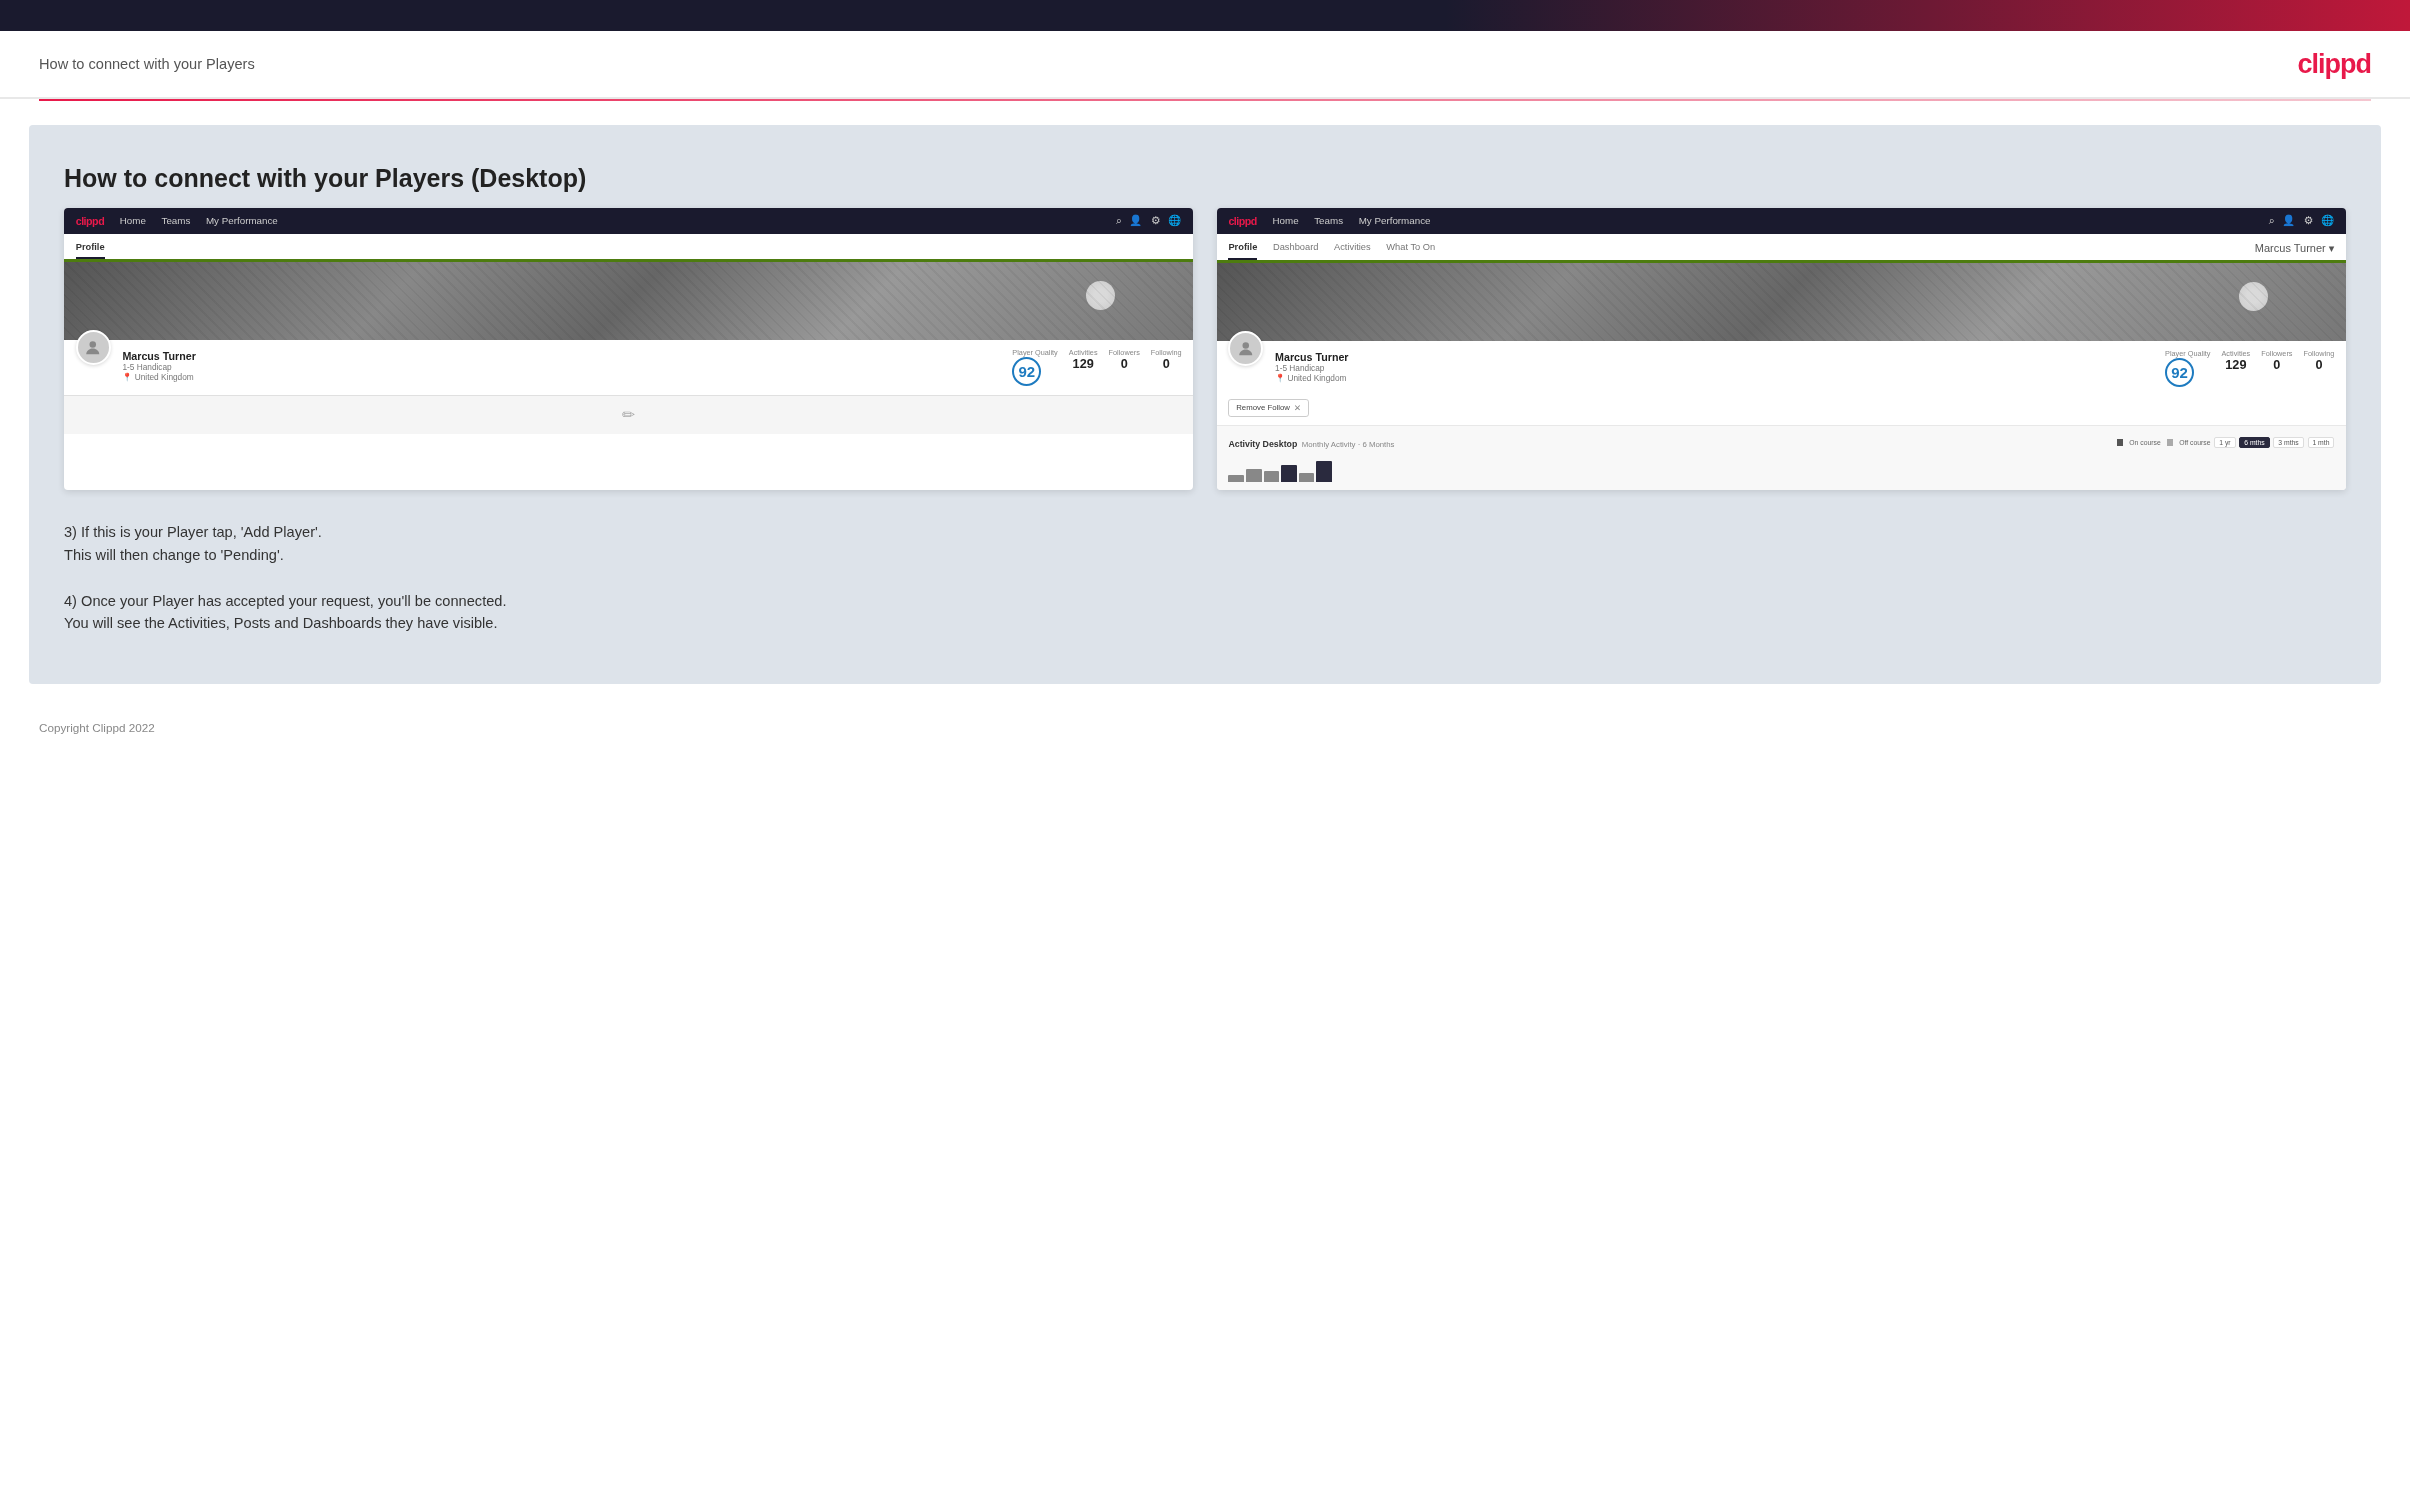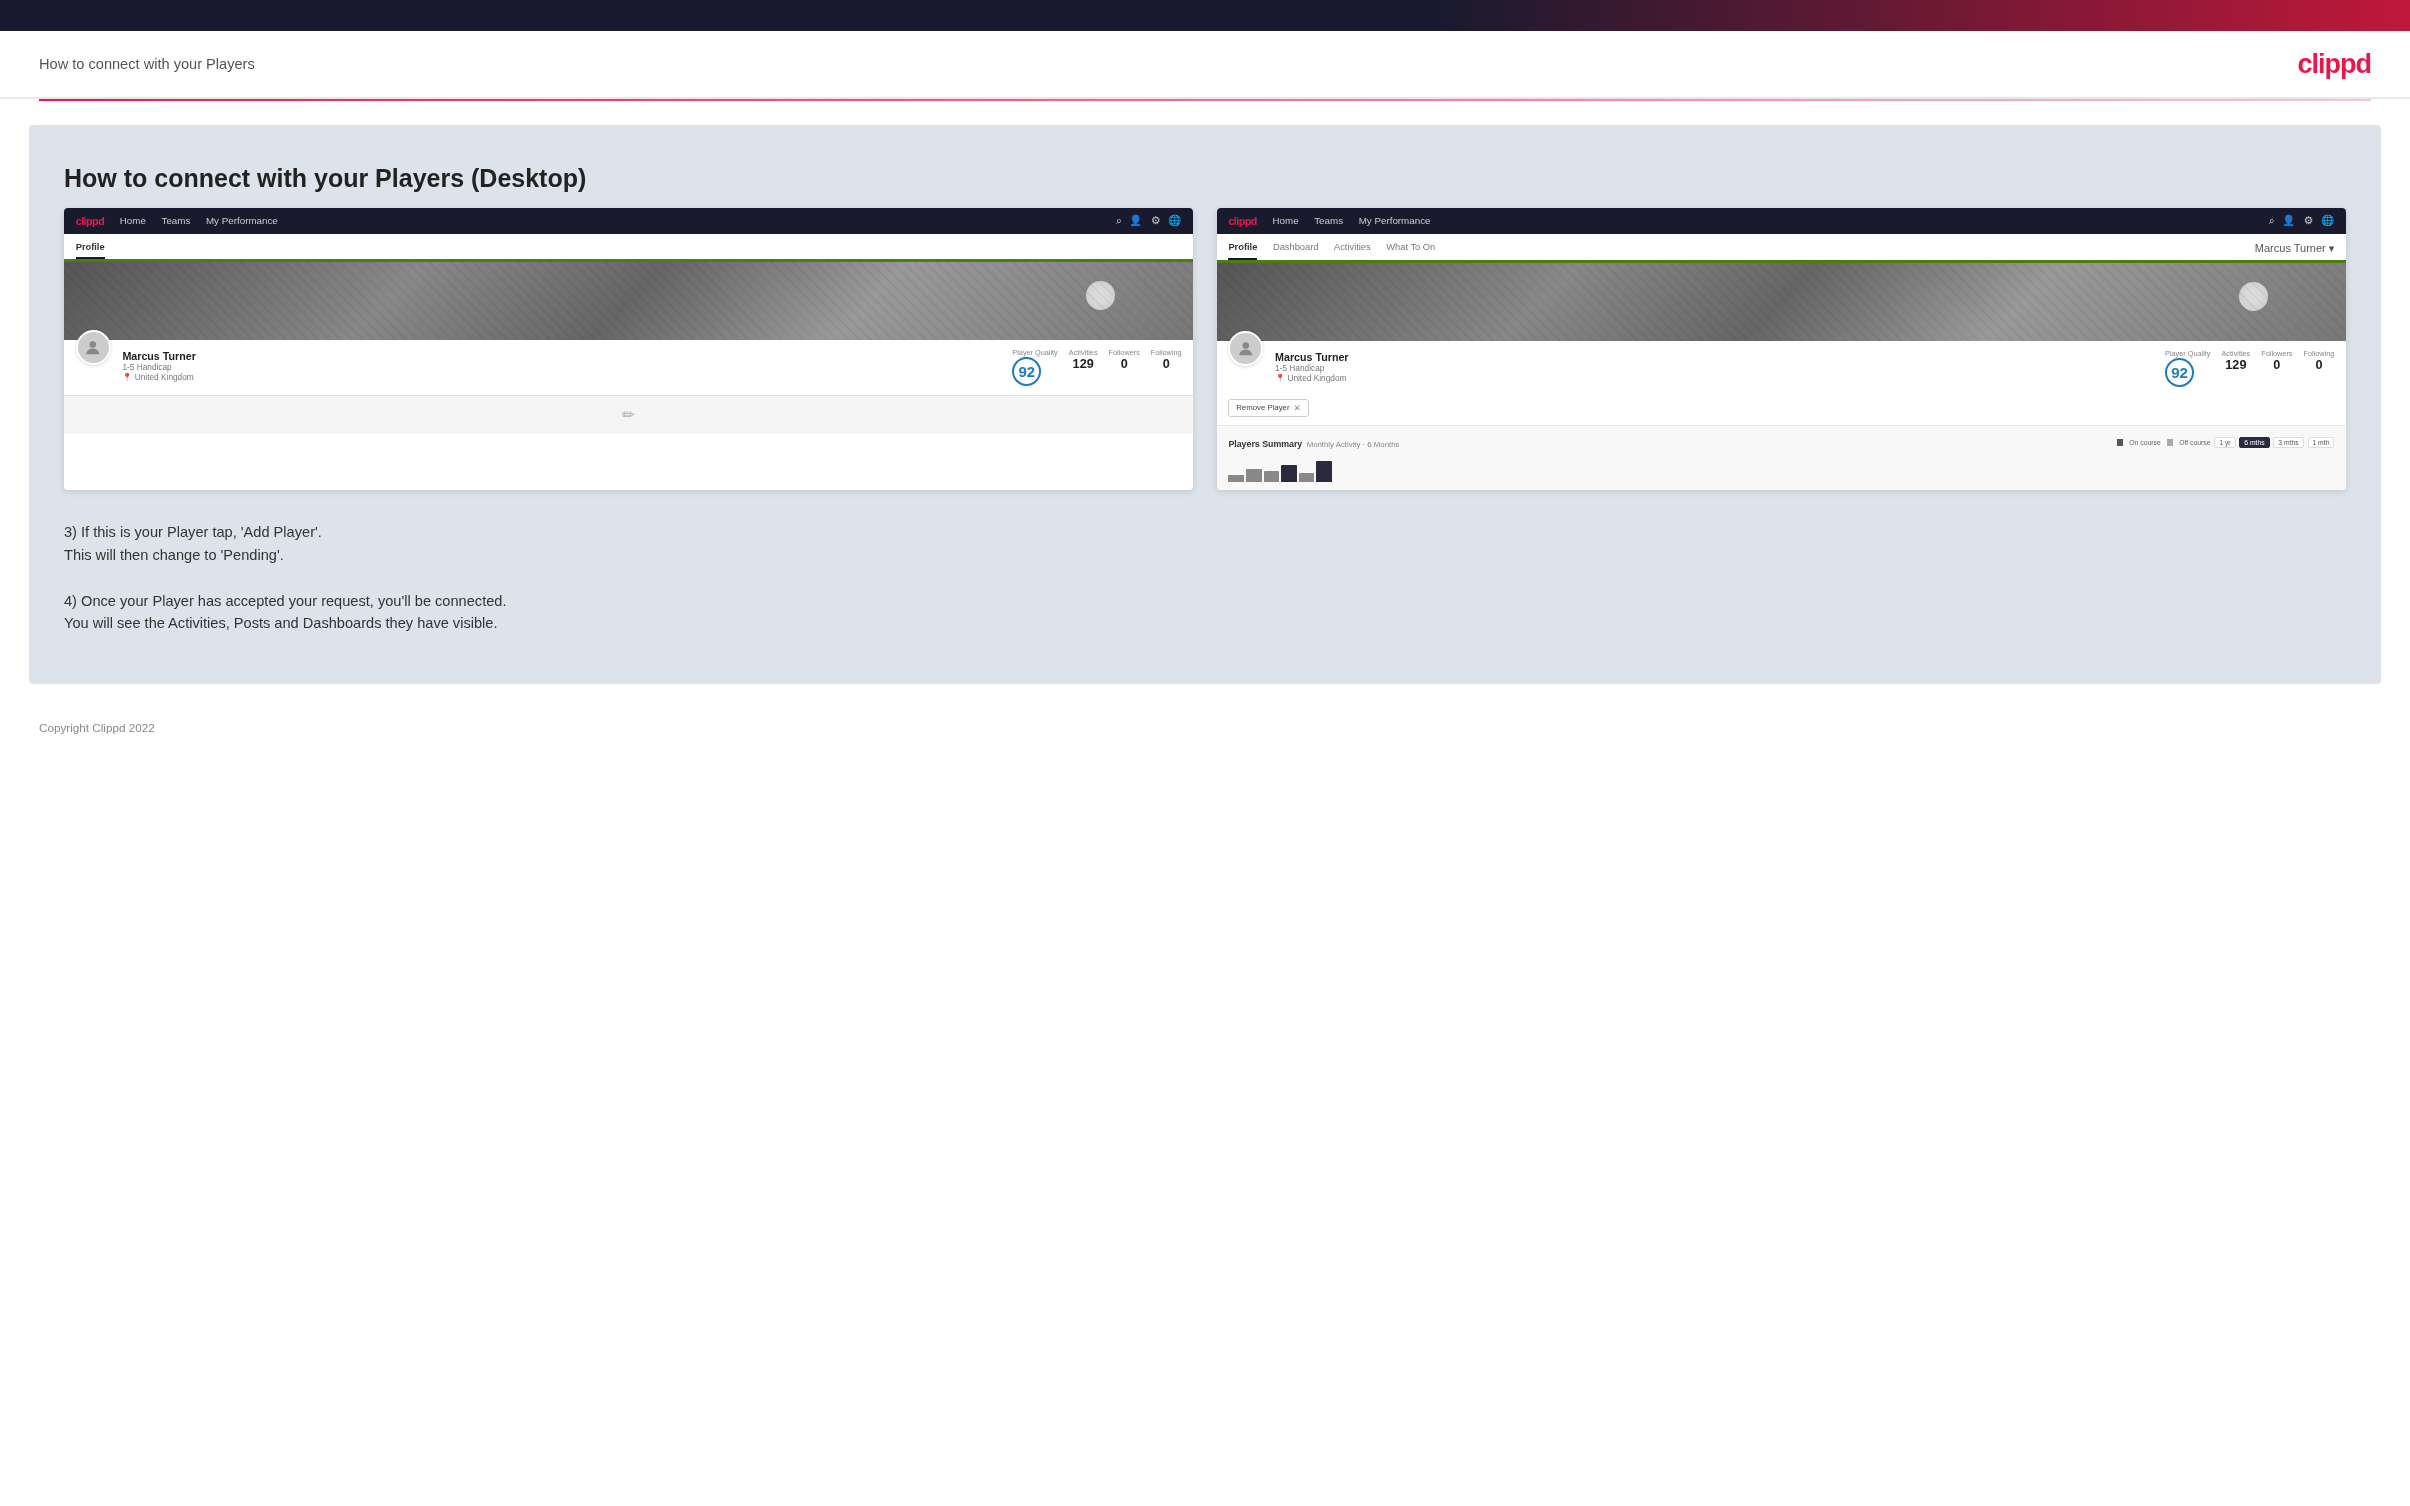--- a/index.html
+++ b/index.html
@@ -505,28 +505,28 @@
             <div class="mini-stat-value">0</div>
           </div>
           <div class="mini-stat-group">
             <div class="mini-stat-label">Following</div>
             <div class="mini-stat-value">0</div>
           </div>
         </div>
       </div>
       
       <div class="mini-remove-btn">
-        <span>Remove Player</span>
+        <span>Remove Follow</span>
         <span class="x-icon">✕</span>
       </div>
       
       <div class="mini-activity">
         <div class="mini-activity-header">
           <div>
-            <span class="mini-activity-title">Players Summary</span>
+            <span class="mini-activity-title">Activity Desktop</span>
             <span class="mini-activity-subtitle">Monthly Activity · 6 Months</span>
           </div>
           <div class="mini-activity-filters">
             <div class="mini-legend">
               <span class="legend-dot" style="background:#555;"></span>
               <span>On course</span>
               <span class="legend-dot" style="background:#aaa;"></span>
               <span>Off course</span>
             </div>
             <button class="mini-period-btn">1 yr</button>

